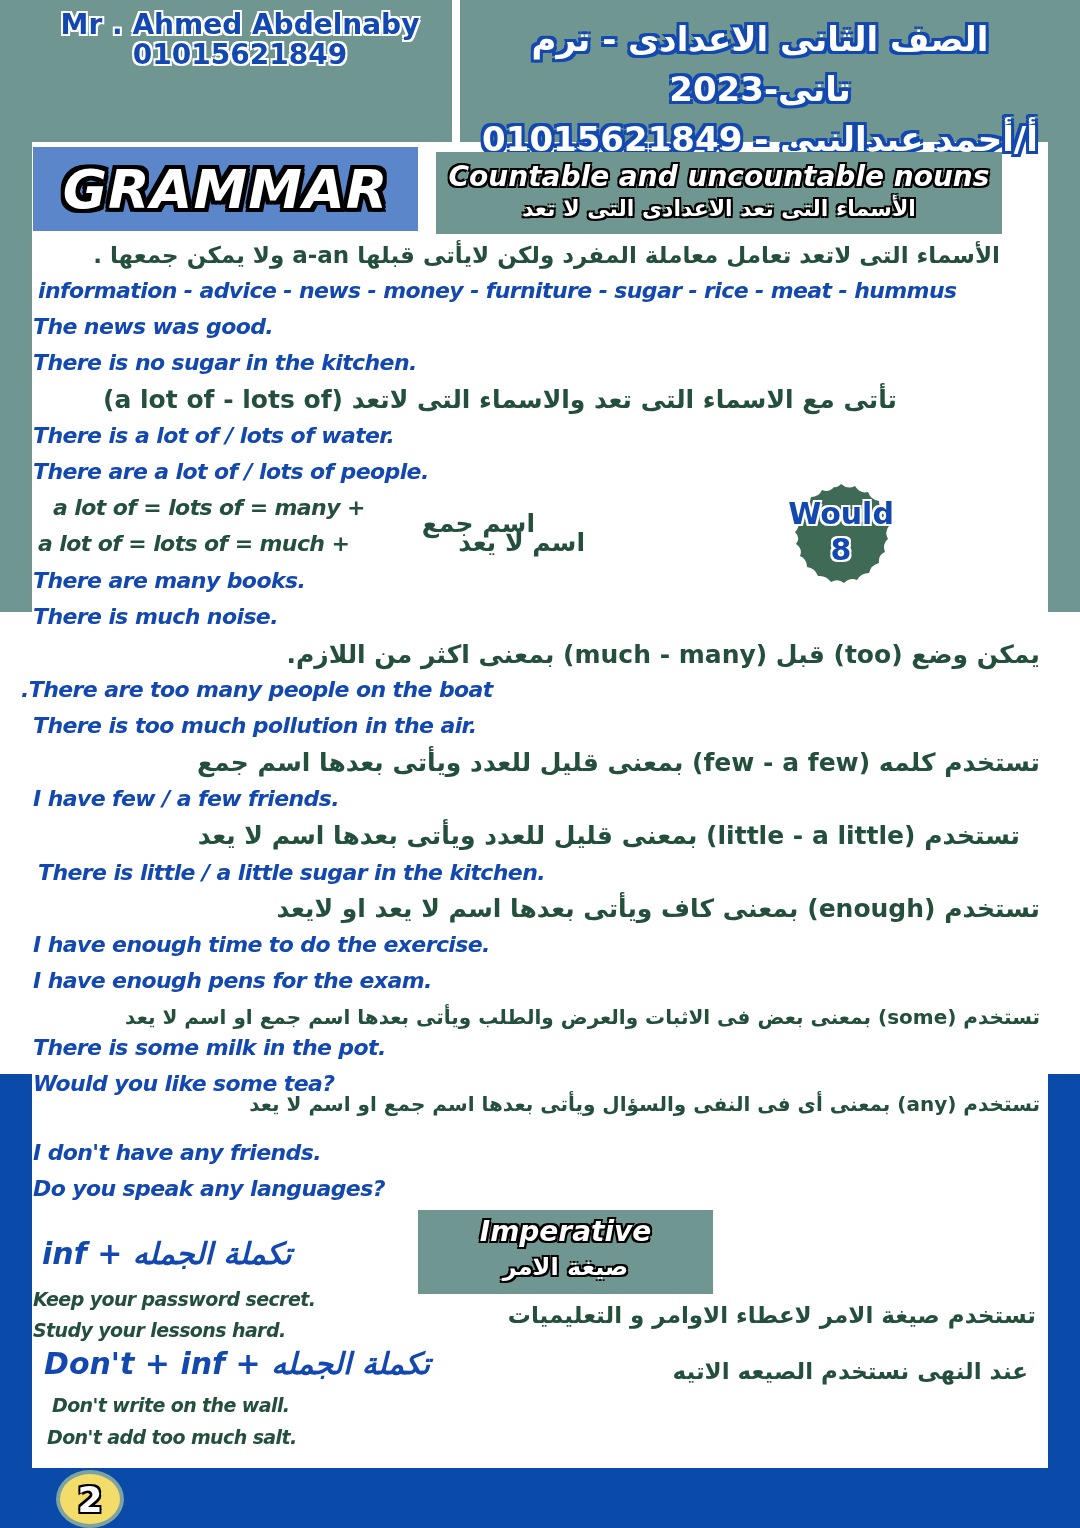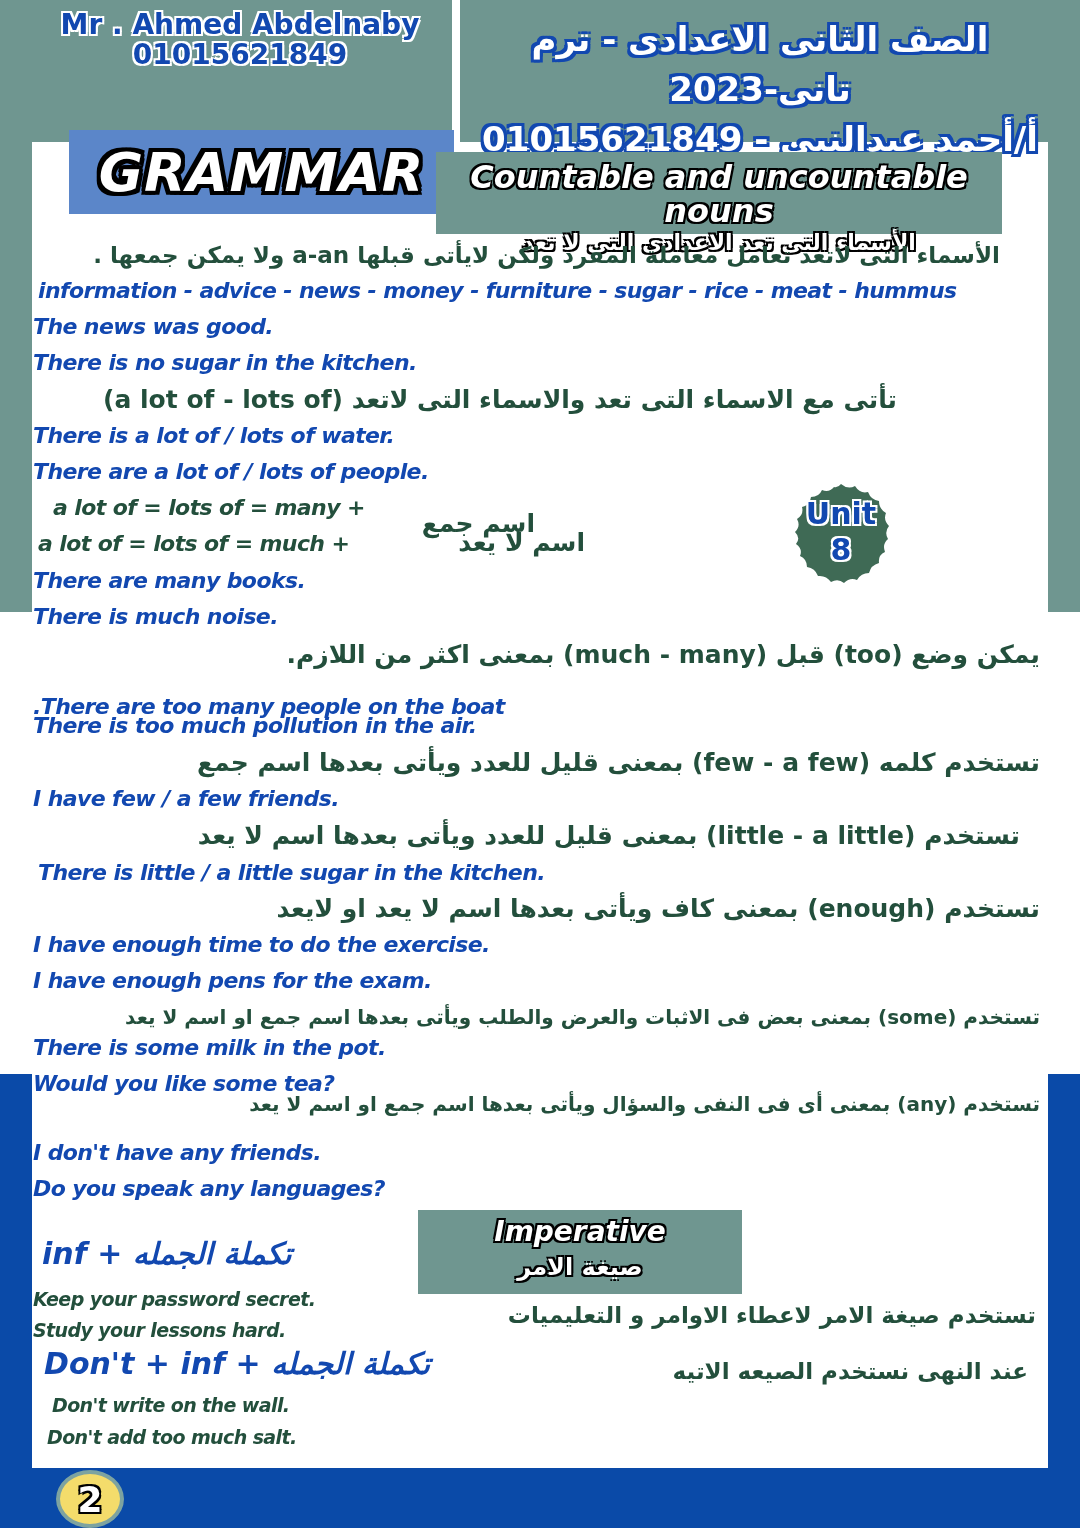--- a/index.html
+++ b/index.html
@@ -24,47 +24,47 @@
     font-weight: bold; font-size: 28px; color: #1248b0; line-height: 30px;
     text-shadow: -2px -2px 0 #fff, 2px -2px 0 #fff, -2px 2px 0 #fff, 2px 2px 0 #fff;
   }
   .hdr-right { position: absolute; left: 470px; top: 14px; width: 580px; text-align: center; direction: rtl; }
   .hdr-ar {
     font-weight: bold; font-size: 34px; color: #ffffff; line-height: 50px;
     text-shadow: -3px -3px 0 #1248b0, 3px -3px 0 #1248b0, -3px 3px 0 #1248b0, 3px 3px 0 #1248b0, 0 3px 0 #1248b0, 0 -3px 0 #1248b0;
   }
 
   
-  .grammar-box { position: absolute; left: 33px; top: 130px; width: 385px; height: 84px; background: #5b86c9;
-    display: flex; align-items: center; justify-content: center; margin-left: 36px; }
+  .grammar-box { position: absolute; left: 33px; top: 147px; width: 385px; height: 84px; background: #5b86c9;
+    display: flex; align-items: center; justify-content: center; }
   .grammar-text {
     font-weight: bold; font-style: italic; font-size: 54px; color: #ffffff; letter-spacing: 1px;
     text-shadow: -4px -4px 0 #000, 4px -4px 0 #000, -4px 4px 0 #000, 4px 4px 0 #000, 0 4px 0 #000, 0 -4px 0 #000, 4px 0 0 #000, -4px 0 0 #000;
   }
   .topic-box { position: absolute; left: 436px; top: 152px; width: 566px; height: 82px; background: #6f9690; text-align: center; padding-top: 8px; }
-  .topic-en { font-weight: bold; font-style: italic; font-size: 32px; color: #fff; line-height: 34px;
+  .topic-en { font-weight: bold; font-style: italic; font-size: 28px; color: #fff; line-height: 34px;
     text-shadow: -2px -2px 0 #000, 2px -2px 0 #000, -2px 2px 0 #000, 2px 2px 0 #000; }
   .topic-ar { font-weight: bold; font-size: 22px; color: #fff; line-height: 30px; direction: rtl;
     text-shadow: -2px -2px 0 #000, 2px -2px 0 #000, -2px 2px 0 #000, 2px 2px 0 #000; }
 
   
   .line { position: absolute; white-space: nowrap; font-weight: bold; }
   .en { font-style: italic; color: #1248b0; font-size: 22px; font-family: "DejaVu Sans", sans-serif; letter-spacing: -0.6px; }
   .ar { color: #234f3c; font-size: 25px; direction: rtl; text-align: right; }
   .ar-sm { font-size: 20px; }
   .green-en { color: #234f3c; font-style: italic; font-size: 22px; letter-spacing: -0.6px; }
   .blue-big { color: #1248b0; font-size: 30px; }
 
   
   .unit-badge { position: absolute; left: 782px; top: 474px; width: 118px; height: 118px; }
   .unit-text { position: absolute; left: 0; top: 22px; width: 118px; text-align: center; font-weight: bold; color: #1248b0; font-size: 30px; line-height: 36px;
     text-shadow: -2px -2px 0 #fff, 2px -2px 0 #fff, -2px 2px 0 #fff, 2px 2px 0 #fff; }
 
   
-  .imp-box { position: absolute; left: 418px; top: 1210px; width: 324px; height: 84px; background: #6f9690; text-align: center; padding-top: 4px; }
+  .imp-box { position: absolute; left: 418px; top: 1210px; width: 295px; height: 84px; background: #6f9690; text-align: center; padding-top: 4px; }
   .imp-en { font-weight: bold; font-style: italic; font-size: 28px; color: #fff; line-height: 36px;
     text-shadow: -2px -2px 0 #000, 2px -2px 0 #000, -2px 2px 0 #000, 2px 2px 0 #000; }
   .imp-ar { font-weight: bold; font-size: 24px; color: #fff; line-height: 34px; direction: rtl;
     text-shadow: -2px -2px 0 #000, 2px -2px 0 #000, -2px 2px 0 #000, 2px 2px 0 #000; }
 
   
   .page-num { position: absolute; left: 56px; top: 1470px; width: 68px; height: 58px; border-radius: 50%; background: #f4dc6b; border: 4px solid #7da3a0;
     display: flex; align-items: center; justify-content: center; }
   .page-num span { font-weight: bold; font-size: 36px; color: #fff;
     text-shadow: -2px -2px 0 #000, 2px -2px 0 #000, -2px 2px 0 #000, 2px 2px 0 #000; }
@@ -108,27 +108,27 @@
 <div class="line green-en" style="left:38px; top:531px;">a lot of = lots of = much +</div>
 <div class="line ar" style="left:430px; width:155px; top:528px;">اسم لا يعد</div>
 <div class="line en" style="left:33px; top:568px;">There are many books.</div>
 <div class="line en" style="left:33px; top:604px;">There is much noise.</div>
 
 <div class="unit-badge">
   <svg width="118" height="118" viewBox="0 0 118 118">
     <path fill="#3f6a55" d="M59 2 Q66 8 73 4 Q78 12 86 10 Q89 18 97 19 Q97 27 104 31 Q101 38 107 44 Q102 50 106 57 Q100 62 103 70 Q96 73 97 81 Q89 83 87 91 Q79 91 75 98 Q68 95 62 101 Q56 96 49 100 Q44 93 36 94 Q33 86 25 85 Q25 77 18 74 Q21 67 14 62 Q19 56 13 50 Q19 44 15 37 Q22 33 20 25 Q28 23 29 15 Q37 15 40 8 Q47 11 52 5 Q56 6 59 2 Z" transform="translate(0,8)"></path>
   </svg>
   <div class="unit-text">
-    <div>Unit</div>
+    <div>Would</div>
     <div>8</div>
   </div>
 </div>
 
 <div class="line ar" style="left:300px; width:740px; top:640px;">يمكن وضع (too) قبل (much - many) بمعنى اكثر من اللازم.</div>
-<div class="line en" style="left:33px; top:677px;margin-top:17px;">.There are too many people on the boat</div>
+<div class="line en" style="left:21px; top:677px;">.There are too many people on the boat</div>
 <div class="line en" style="left:33px; top:713px;">There is too much pollution in the air.</div>
 <div class="line ar" style="left:150px; width:890px; top:748px;">تستخدم كلمه (few - a few) بمعنى قليل للعدد ويأتى بعدها اسم جمع</div>
 <div class="line en" style="left:33px; top:786px;">I have few / a few friends.</div>
 <div class="line ar" style="left:150px; width:870px; top:821px;">تستخدم (little - a little) بمعنى قليل للعدد ويأتى بعدها اسم لا يعد</div>
 <div class="line en" style="left:38px; top:860px;">There is little / a little sugar in the kitchen.</div>
 <div class="line ar" style="left:215px; width:825px; top:894px;">تستخدم (enough) بمعنى كاف ويأتى بعدها اسم لا يعد او لايعد</div>
 <div class="line en" style="left:33px; top:932px;">I have enough time to do the exercise.</div>
 <div class="line en" style="left:33px; top:968px;">I have enough pens for the exam.</div>
 <div class="line ar ar-sm" style="left:48px; width:992px; top:1005px;">تستخدم (some) بمعنى بعض فى الاثبات والعرض والطلب ويأتى بعدها اسم جمع او اسم لا يعد</div>
 <div class="line en" style="left:33px; top:1035px;">There is some milk in the pot.</div>

